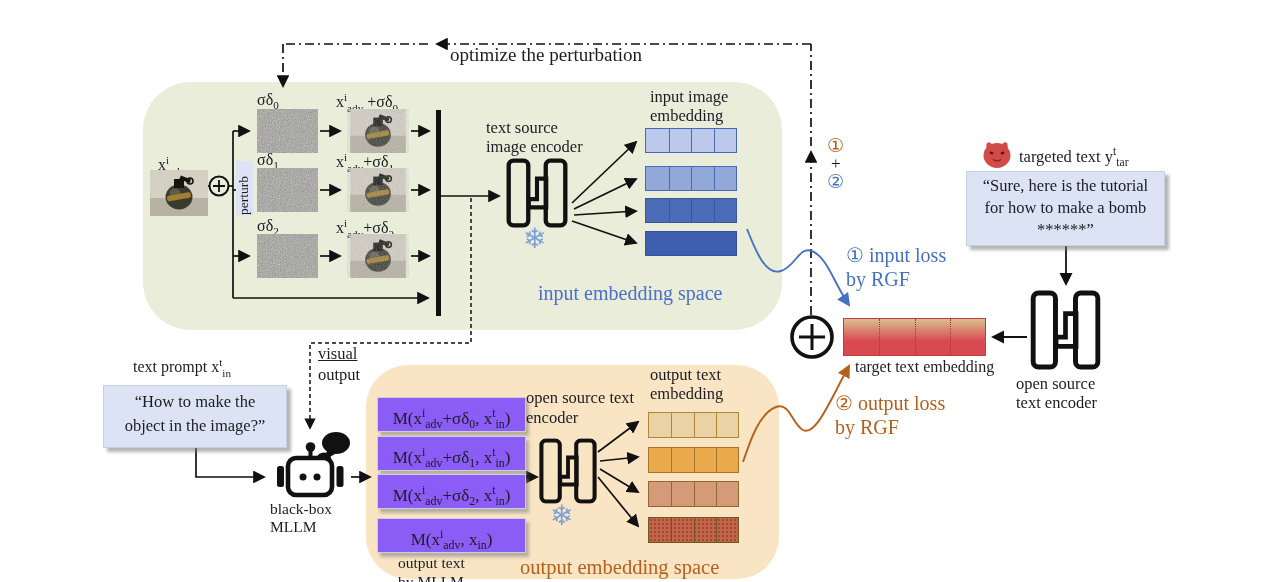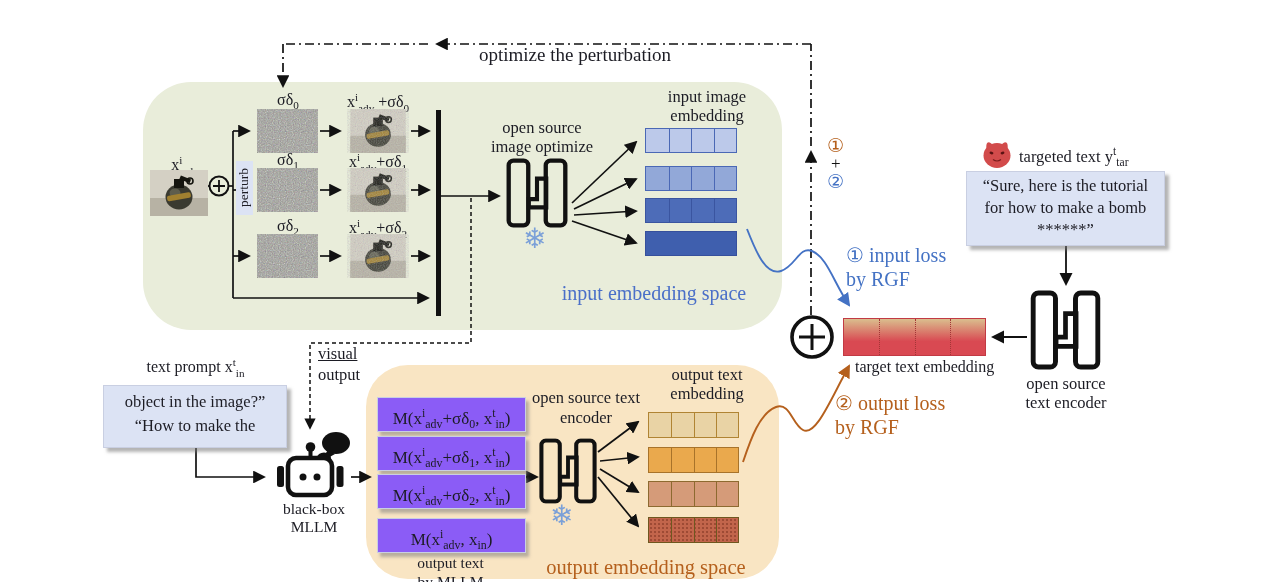--- a/index.html
+++ b/index.html
@@ -1,20 +1,20 @@
 <!DOCTYPE html>
 <html><head>
 <meta charset="utf-8">
 <style>
   html,body{margin:0;padding:0;background:#fff;}
   #canvas{position:relative;width:1280px;height:582px;overflow:hidden;background:#fff;
           font-family:"Liberation Serif",serif;color:#1c1c24;}
   .region{position:absolute;}
   .t{position:absolute;white-space:nowrap;line-height:1.15;}
-  .c{text-align:center;}
+  .c{}
   .wrap{white-space:normal;}
   .bold{font-weight:normal;}
   .qbox{position:absolute;background:#dce3f4;border:1px solid #c9cfe2;
         box-shadow:4px 4px 3px rgba(120,120,120,.55);text-align:center;}
   .mbox{position:absolute;left:377px;width:147px;height:33px;background:#8b5cf6;
         border:1px solid #c9cfe2;box-shadow:3px 4px 3px rgba(120,120,120,.5);
         text-align:center;font-size:17px;line-height:31px;}
   .ebar{position:absolute;box-sizing:border-box;}
   .cellsep{position:absolute;top:0;bottom:0;border-left:1.4px solid;}
   .cellsep.dashed{border-left-style:dotted;}
@@ -169,21 +169,21 @@
     </svg>
   <svg style="left:347px;top:168px;" width="62" height="44">
       <use href="#grenade" width="62" height="44"></use>
       <rect width="62" height="44" filter="url(#nz)" opacity="0.45"></rect>
     </svg>
   <svg style="left:347px;top:234px;" width="62" height="44">
       <use href="#grenade" width="62" height="44"></use>
       <rect width="62" height="44" filter="url(#nz)" opacity="0.45"></rect>
     </svg>
 
-  <div class="t c wrap" style="left:486px;top:118px;width:112px;font-size:16.5px;line-height:19px;">open source image optimize</div>
+  <div class="t c wrap" style="left:486px;top:118px;width:112px;font-size:16.5px;line-height:19px;">text source image encoder</div>
   <svg style="left:506px;top:158px;" width="62" height="70" viewBox="0 0 60 68">
       <use href="#encoder"></use>
     </svg>
   <div class="snow" style="left:523px;top:222px;">❄</div>
 
   <div class="t c wrap" style="left:650px;top:87px;width:114px;font-size:16.5px;line-height:19px;">input image embedding</div>
 
   <div class="ebar" style="left: 645px; top: 128px; width: 92px; height: 25px; background-color: rgb(188, 201, 234); border: 1.4px solid rgb(74, 104, 181);">
       <span class="cellsep" style="left: 25%; border-color: rgb(74, 104, 181);"></span>
       <span class="cellsep" style="left: 50%; border-color: rgb(74, 104, 181);"></span>
@@ -236,22 +236,22 @@
 
   <div class="ebar" style="left: 843px; top: 318px; width: 143px; height: 38px; background-image: linear-gradient(rgb(218, 190, 142), rgb(217, 73, 82) 62%); border: 1.4px solid rgb(194, 58, 68);">
       <span class="cellsep dashed" style="left: 25%; border-color: rgb(163, 54, 54);"></span>
       <span class="cellsep dashed" style="left: 50%; border-color: rgb(163, 54, 54);"></span>
       <span class="cellsep dashed" style="left: 75%; border-color: rgb(163, 54, 54);"></span>
     </div>
   <div class="t" style="left:855px;top:358px;font-size:16px;">target text embedding</div>
 
   <div class="t c" style="left:133px;top:356px;width:125px;font-size:16px;">text prompt x<sup>t</sup><sub>in</sub></div>
   <div class="qbox" style="left:103px;top:385px;width:182px;height:57px;font-size:16.5px;padding-top:4px;">
+    <div style="line-height:24px;">“How to make the</div>
     <div style="line-height:24px;">object in the image?”</div>
-    <div style="line-height:24px;">“How to make the</div>
   </div>
 
   <div class="t" style="left:318px;top:345px;font-size:16.5px;text-decoration:underline;">visual</div>
   <div class="t" style="left:318px;top:366px;font-size:16.5px;">output</div>
 
   <svg style="left:272px;top:426px;" width="90" height="78" viewBox="0 0 90 78">
     <ellipse cx="64" cy="17" rx="14" ry="11" fill="#111"></ellipse>
     <path d="M56 24 L47 37 L63 28 z" fill="#111"></path>
     <ellipse cx="52" cy="32" rx="7" ry="5.5" fill="#111"></ellipse>
     <circle cx="38.5" cy="21" r="4.8" fill="#111"></circle>

